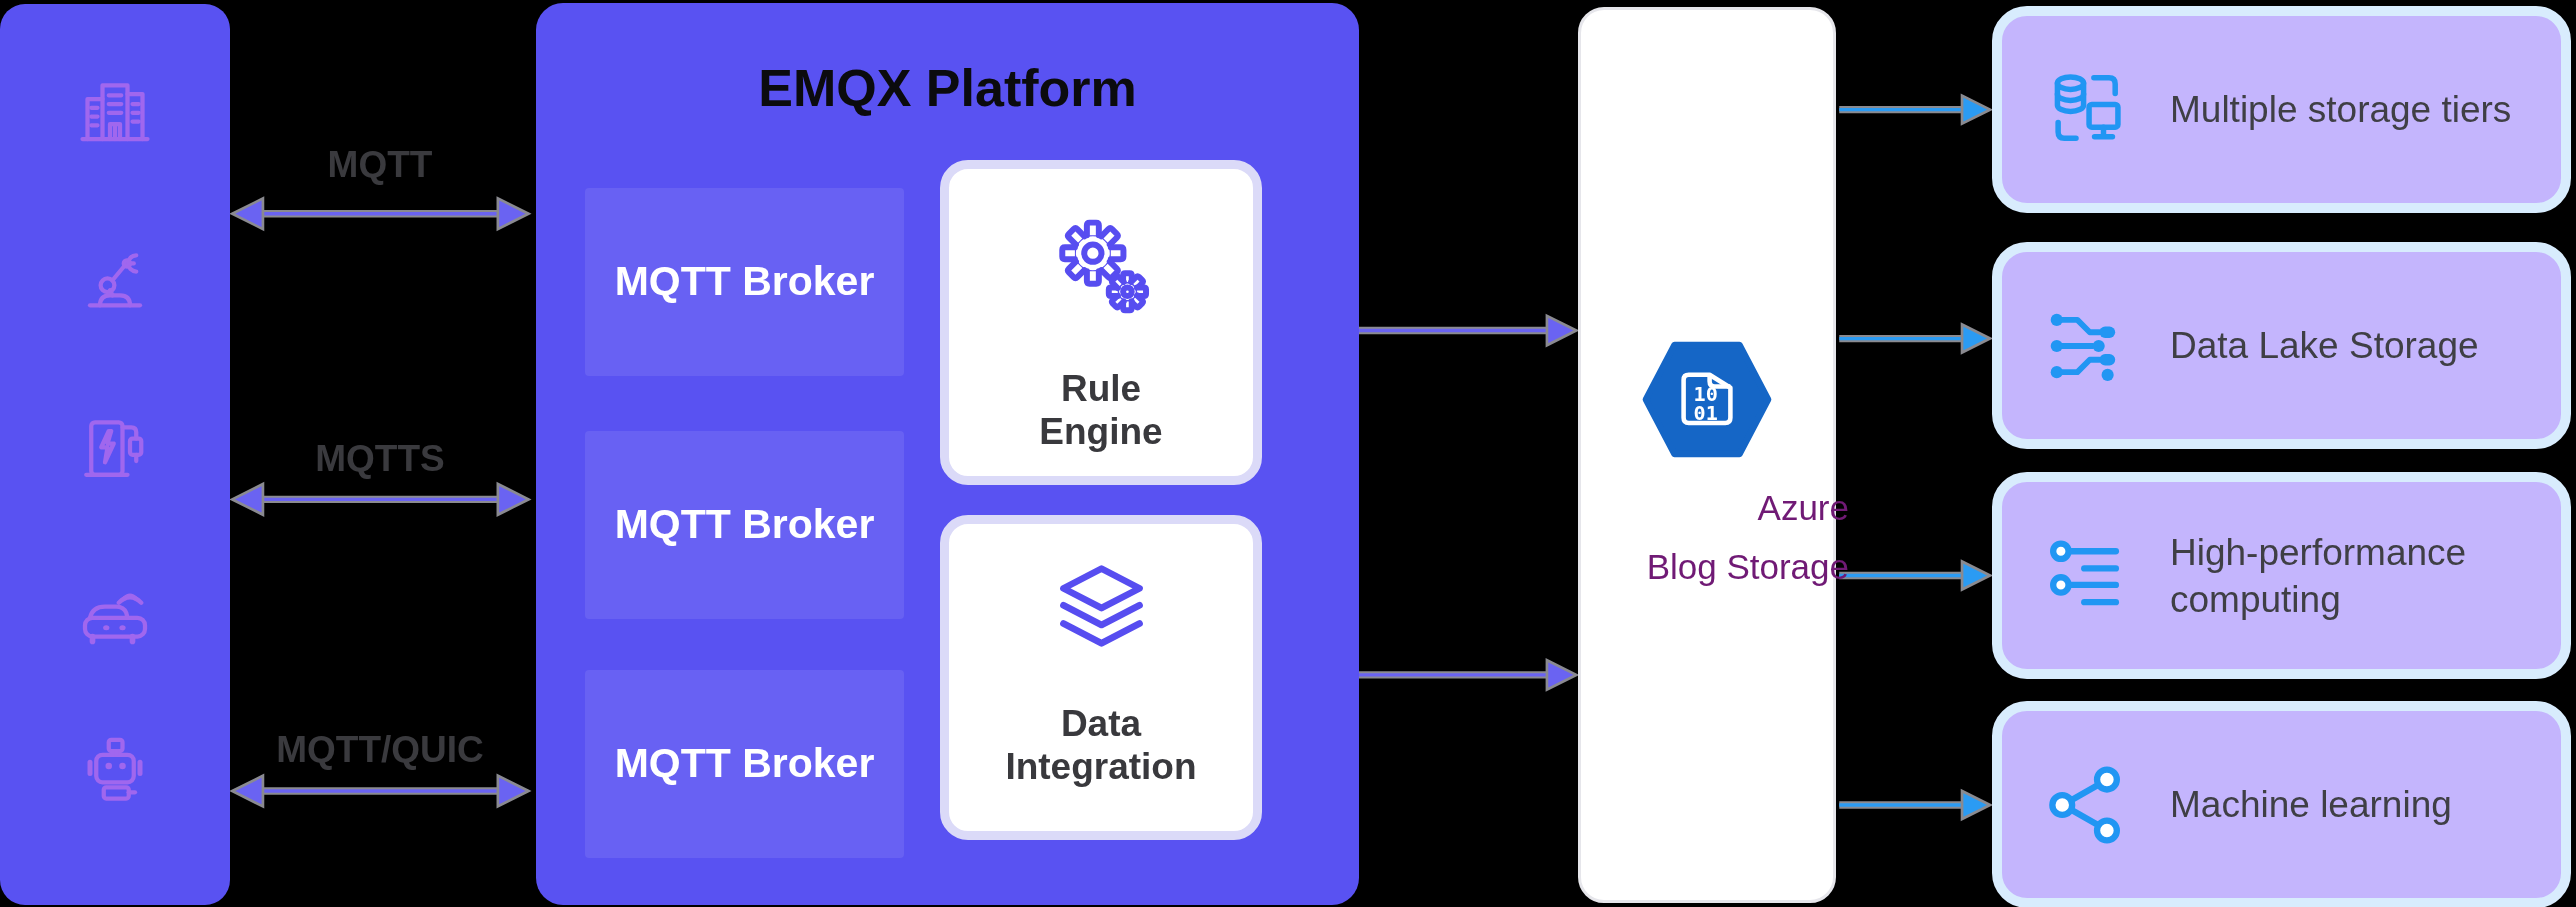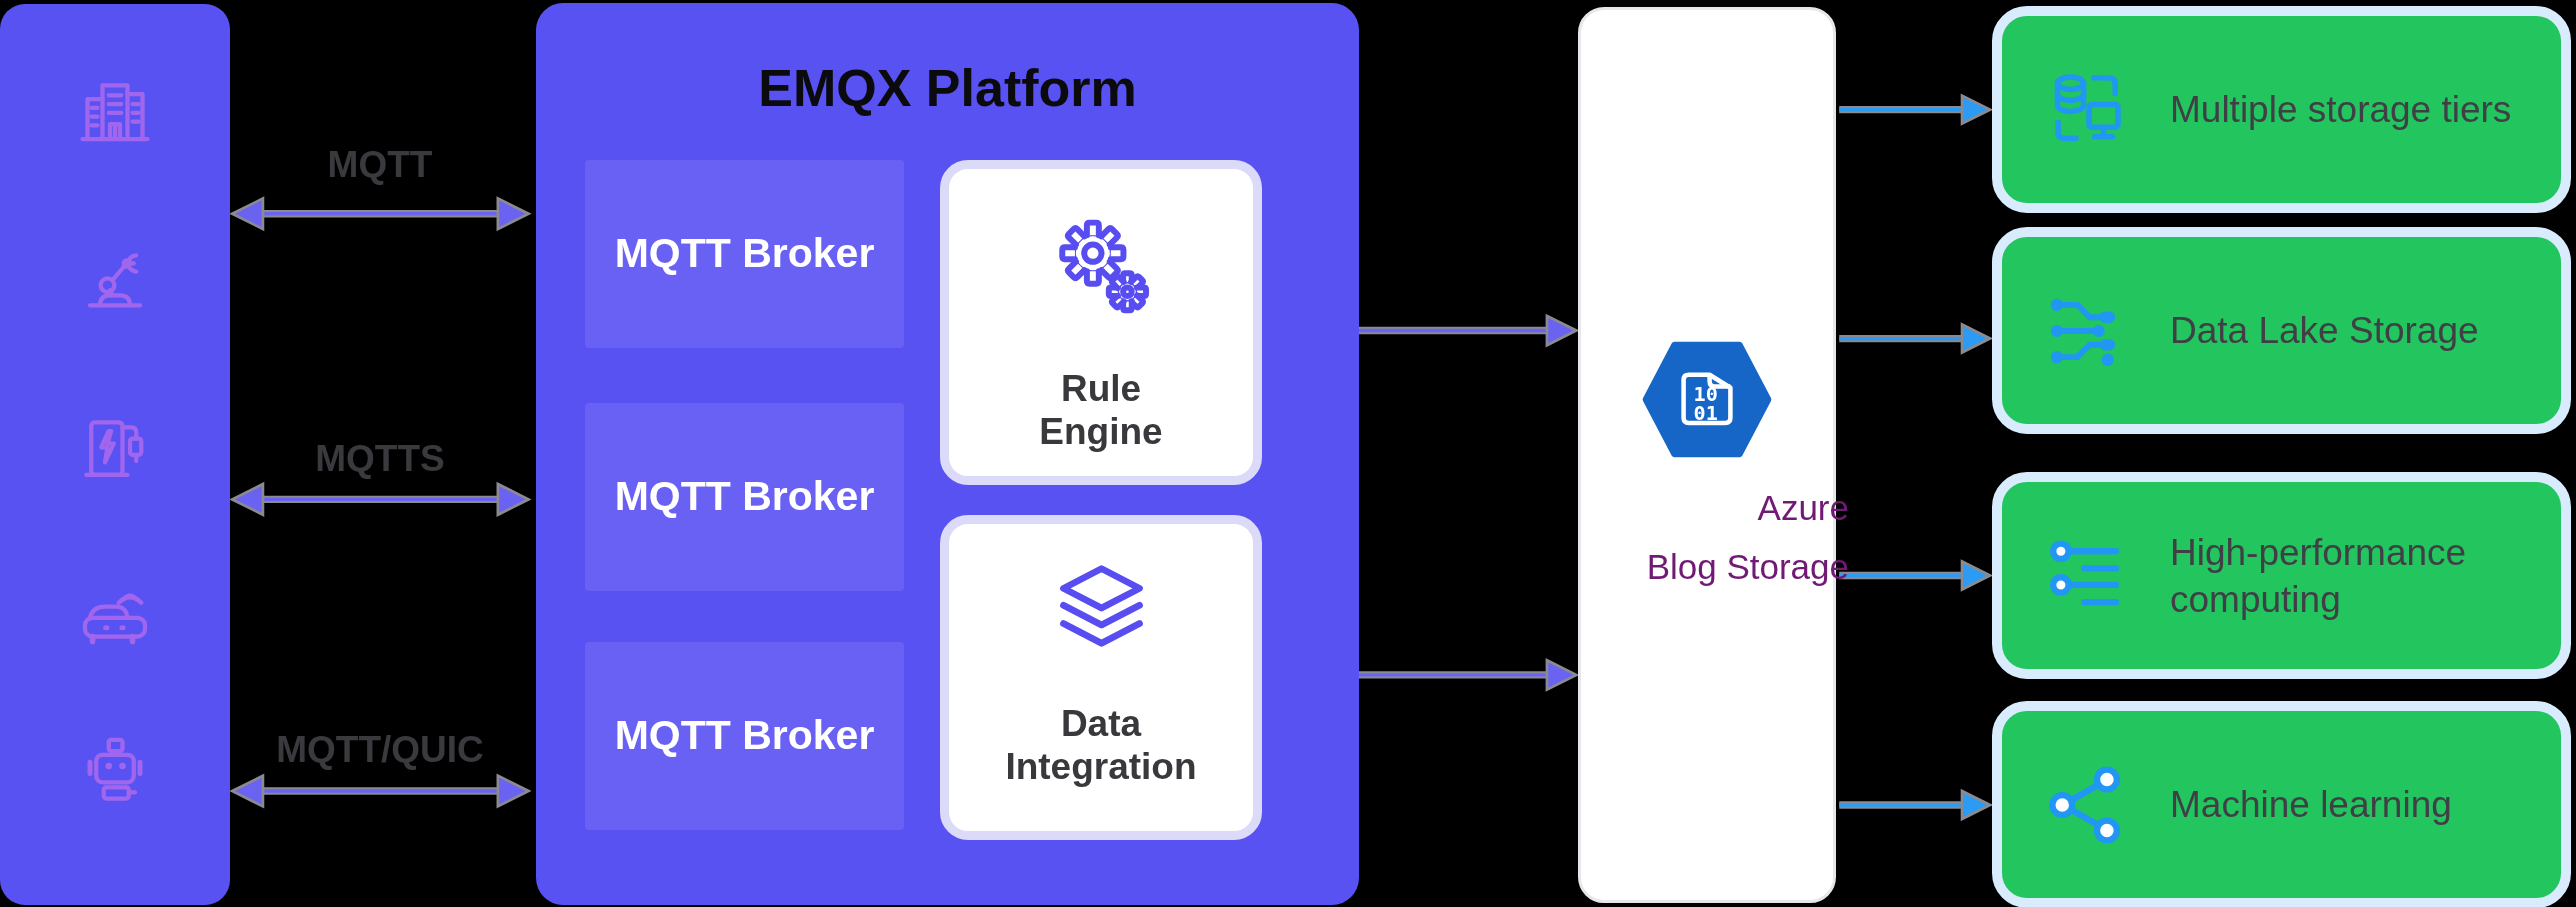--- a/index.html
+++ b/index.html
@@ -18,38 +18,38 @@
                font-size:37px;font-weight:700;color:#3A3A3E;line-height:41px;}
 
   
   .emqx-panel{position:absolute;left:536px;top:2.7px;width:775px;height:902px;
               background:#5952F2;border-radius:27px;padding-left:48px;}
   .emqx-title{position:absolute;top:59px;left:0;width:100%;text-align:center;
               font-size:52px;font-weight:700;color:#0B0B0E;line-height:53px;}
   .broker{position:absolute;left:49px;width:319px;height:188px;
           background:rgba(255,255,255,0.09);border-radius:4px;
           display:flex;align-items:center;justify-content:center;
-          color:#FFFFFF;font-size:41px;font-weight:700;}
+          color:#FFFFFF;font-size:41px;font-weight:700;margin-top:28px;}
   .module{position:absolute;left:404px;width:322px;height:325px;box-sizing:border-box;
           background:#fff;border:9.3px solid #DBDAF8;border-radius:28px;
           display:flex;flex-direction:column;align-items:center;gap:36px;}
   .module-icon{margin-top:39px;}
   .module-label{margin-top:10.7px;font-size:37px;font-weight:700;color:#39393D;
                 line-height:43px;text-align:center;white-space:pre-line;}
 
   
   .azure-panel{position:absolute;left:1578px;top:6.7px;width:258px;height:896px;box-sizing:border-box;
                background:#fff;border:3.3px solid #E6E6EB;border-radius:26px;}
   .azure-icon{position:absolute;left:50%;top:331px;transform:translateX(-50%);}
   .azure-label{position:absolute;top:468px;left:0;width:100%;text-align:right;
                font-size:35px;font-weight:400;color:#701a75;line-height:59px;white-space:pre-line;padding-left:16px;}
 
   
   .dest-box{position:absolute;left:1992px;width:579px;height:207px;box-sizing:border-box;
-            background:#22c55e;border:10.7px solid #D8ECFD;border-radius:35px;
+            background:#c4b5fd;border:10.7px solid #D8ECFD;border-radius:35px;
             display:flex;align-items:center;padding-left:41px;}
   .dest-icon{flex:none;margin-right:39px;}
   .dest-icon svg{display:block;}
   .dest-label{font-size:37px;font-weight:400;color:#3F3F45;line-height:47px;max-width:374px;}
 </style>
 </head>
 <body>
 
 <div class="canvas">
 
@@ -247,21 +247,21 @@
         <path d="M37 8.5 H48 Q52.5 8.5 52.5 13 V20"></path>
         <path d="M11 41 V48 Q11 52.5 15.5 52.5 H24"></path>
         <rect x="33.5" y="28" width="21" height="16.5" rx="2"></rect>
         <path d="M44 44.5 V51"></path>
         <path d="M37.5 51.5 H50.5"></path>
       </svg>
     </span>
     <div class="dest-label">Multiple storage tiers</div>
   </div>
 
-  <div class="dest-box" style="top:227px">
+  <div class="dest-box" style="top:242px">
     <span class="dest-icon">
       <svg width="88" height="88" viewBox="0 0 64 64" fill="none" stroke="#2196F3" stroke-width="4.2" stroke-linecap="round" stroke-linejoin="round">
         <circle cx="10" cy="13" r="4.4" fill="#2196F3" stroke="none"></circle>
         <circle cx="10" cy="32" r="4.4" fill="#2196F3" stroke="none"></circle>
         <circle cx="10" cy="51" r="4.4" fill="#2196F3" stroke="none"></circle>
         <path d="M14 13 H25 L34 22 H41"></path>
         <rect x="41" y="17.8" width="11.5" height="8.4" rx="4.2" fill="#2196F3" stroke="none"></rect>
         <path d="M14 32 H36"></path>
         <circle cx="40.5" cy="32" r="4.4" fill="#2196F3" stroke="none"></circle>
         <path d="M14 51 H25 L34 42 H41"></path>

